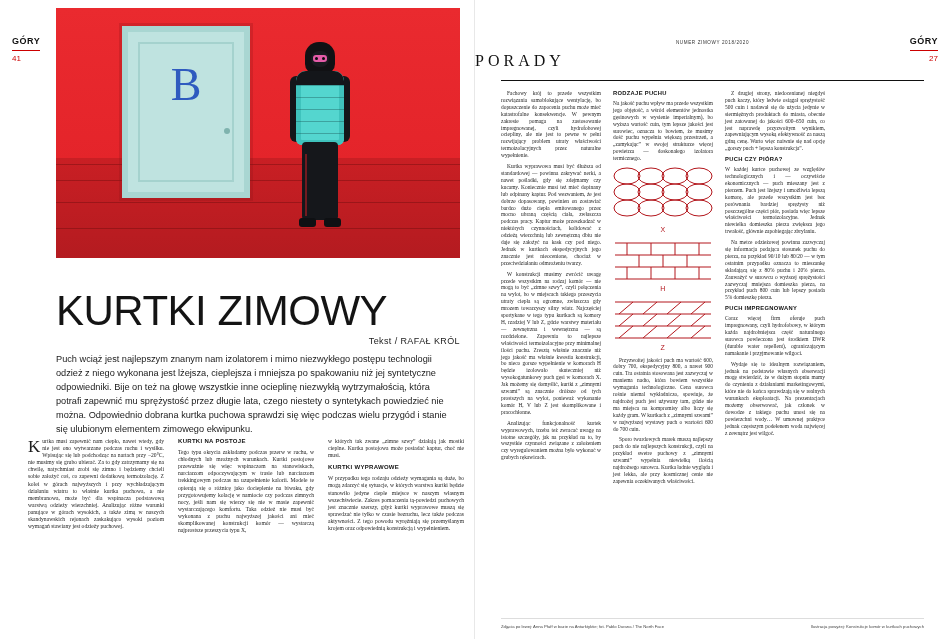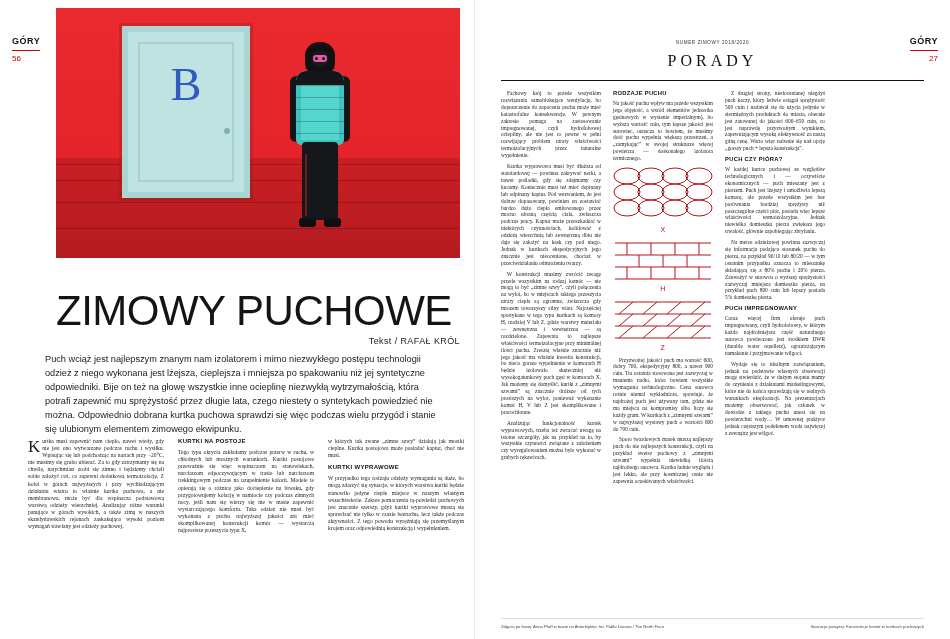--- a/index.html
+++ b/index.html
@@ -262,21 +262,21 @@
     position: absolute;
     right: 15px;
     top: 336px;
     font-family: "Liberation Sans", sans-serif;
     font-size: 9px;
     letter-spacing: 0.4px;
     color: #222;
   }
   .lead {
     position: absolute;
-    left: 45px;
+    left: 56px;
     top: 352px;
     width: 392px;
     font-family: "Liberation Sans", sans-serif;
     font-size: 9.2px;
     line-height: 14px;
     color: #1a1a1a;
   }
   .left-cols {
     position: absolute;
     left: 28px;
@@ -340,21 +340,21 @@
     font-family: "Liberation Sans", sans-serif;
     font-size: 4.6px;
     letter-spacing: 0.6px;
     color: #333;
   }
   .section-title {
     position: absolute;
     left: 0;
     right: 0;
     top: 52px;
-    text-align: center;
+    text-align: left;
     font-family: "Liberation Serif", serif;
     font-size: 16px;
     letter-spacing: 4px;
     color: #111;
   }
   .rule-top {
     position: absolute;
     left: 26px;
     right: 26px;
     top: 80px;
@@ -415,21 +415,21 @@
 </head>
 <body>
 
 <div class="spread">
 
   <div class="page-left">
 
     <div class="running-head-left">
       <div class="rh-title">GÓRY</div>
       <div class="rh-rule"></div>
-      <div class="rh-page">56</div>
+      <div class="rh-page">41</div>
     </div>
 
     <div class="hero">
       <div class="hero-bg"></div>
       <div class="hero-wall-seam"></div>
       <div class="hero-floor">
         <div class="hero-floor-line" style="top:6px"></div>
         <div class="hero-floor-line" style="top:22px"></div>
         <div class="hero-floor-line" style="top:44px"></div>
         <div class="hero-floor-line" style="top:70px"></div>
@@ -457,21 +457,21 @@
           <div class="p-quilt" style="top:62px"></div>
         </div>
         <div class="p-torso-dark-top"></div>
         <div class="p-legs"></div>
         <div class="p-leg-gap"></div>
         <div class="p-shoe-l"></div>
         <div class="p-shoe-r"></div>
       </div>
     </div>
 
-    <h1 class="headline">ZIMOWY PUCHOWE</h1>
+    <h1 class="headline">KURTKI ZIMOWY</h1>
     <div class="byline">Tekst / RAFAŁ KRÓL</div>
     <div class="lead">Puch wciąż jest najlepszym znanym nam izolatorem i mimo niezwykłego postępu technologii odzież z niego wykonana jest lżejsza, cieplejsza i mniejsza po spakowaniu niż jej syntetyczne odpowiedniki. Bije on też na głowę wszystkie inne ocieplinę niezwykłą wytrzymałością, która potrafi zapewnić mu sprężystość przez długie lata, czego niestety o syntetykach powiedzieć nie można. Odpowiednio dobrana kurtka puchowa sprawdzi się więc podczas wielu przygód i stanie się ulubionym elementem zimowego ekwipunku.</div>
 
     <div class="left-cols">
       <div class="lcol">
         <p class="dropcap">Kurtka musi zapewnić nam ciepło, nawet wtedy, gdy nie jest ono wytwarzane podczas ruchu i wysiłku. Wpisując się lub podchodząc na nartach przy −20°C, nie musimy się grubo ubierać. Za to gdy zatrzymamy się na chwilę, natychmiast zrobi się zimno i będziemy chcieli sobie założyć coś, co zapewni dodatkową termoizolację. Z kolei w górach najwyższych i przy wychładzającym działaniu wiatru to właśnie kurtka puchowa, a nie membranowa, może być dla wspinacza podstawową warstwą odzieży wierzchniej. Analizując różne warunki panujące w górach wysokich, a także zimą w naszych skandynawskich rejonach zaskakująco wysoki poziom wymagań stawiany jest odzieży puchowej.</p>
       </div>
       <div class="lcol">
         <div class="sub-h">KURTKI NA POSTOJE</div>
         <p>Tego typu okrycia zakładamy podczas przerw w ruchu, w chłodnych lub mrożnych warunkach. Kurtki postojowe przeważnie się więc wspinaczom na stanowiskach, narciarzom odpoczywającym w trasie lub narciarzom trekkingowym podczas na uzupełnienie kalorii. Modele te opierają się o różnicę jako docieplenie na biwaku, gdy przygotowujemy kolację w namiocie czy podczas zimnych nocy, jeśli nam się wierzy się nie w masie zapewnić wystarczającego komfortu. Taka odzież nie musi być wykonana z puchu najwyższej jakości ani mieć skomplikowanej konstrukcji komór — wystarczą najprostsze przeszycia typu X,</p>

